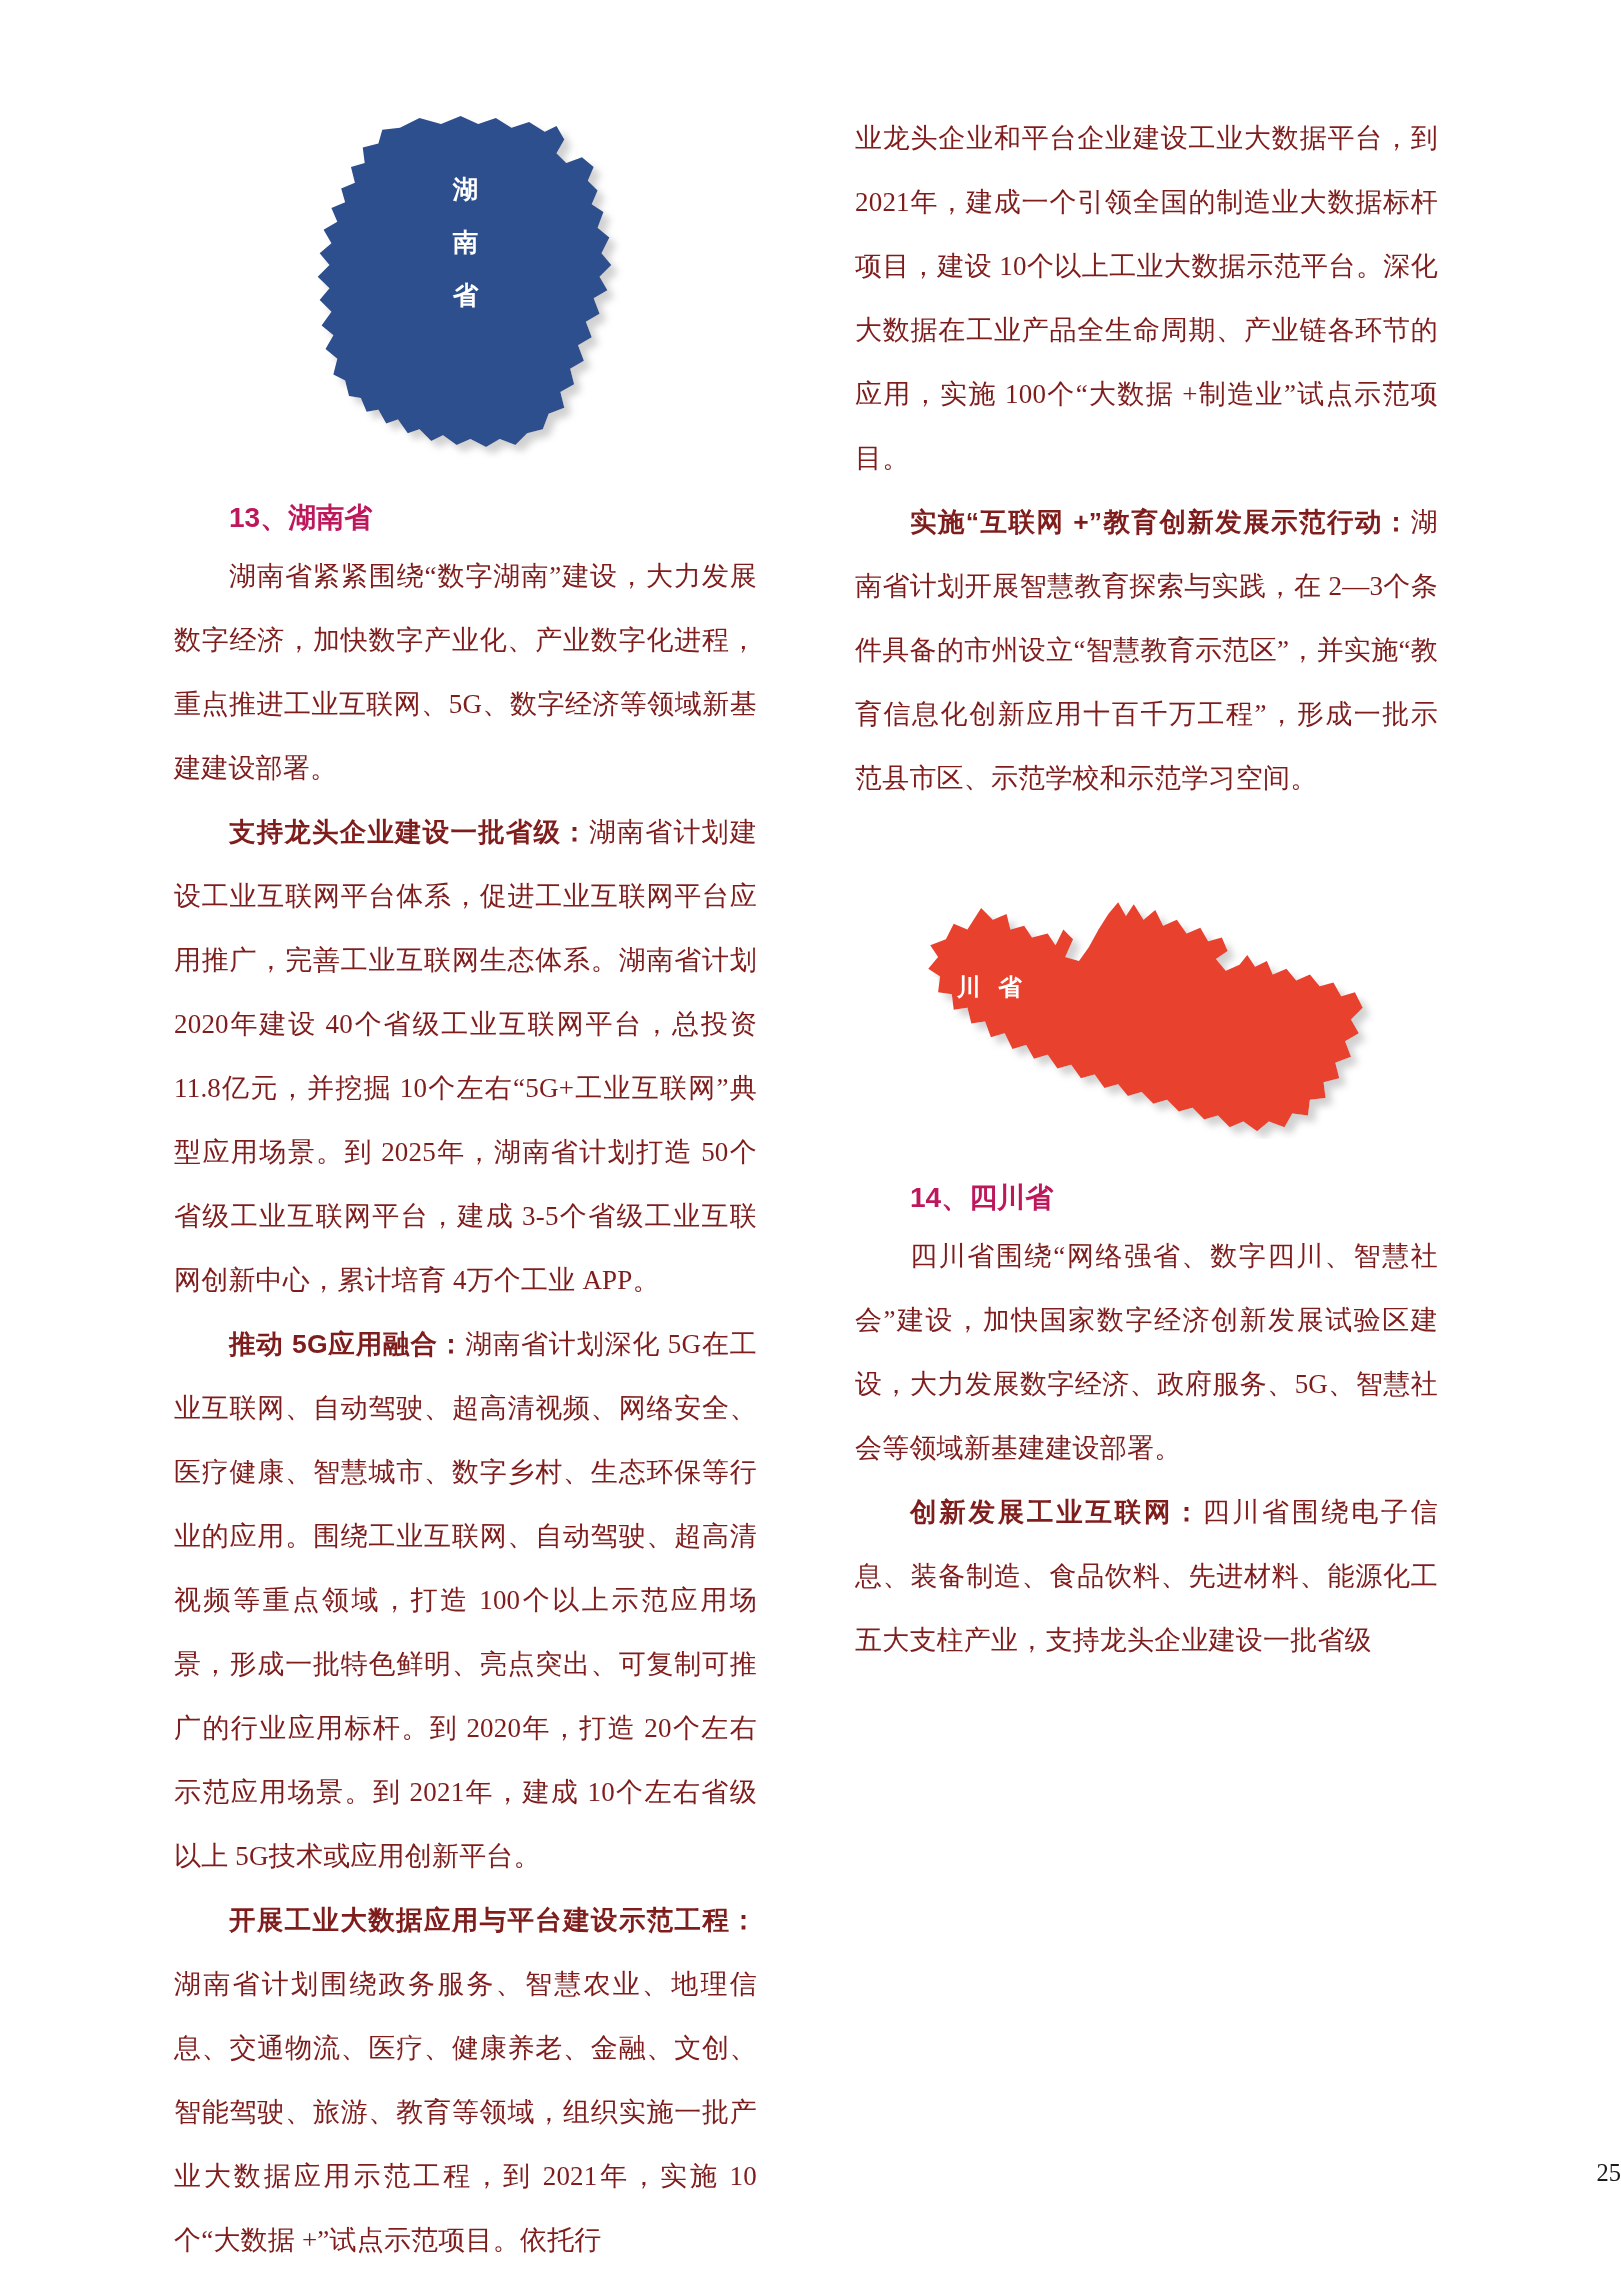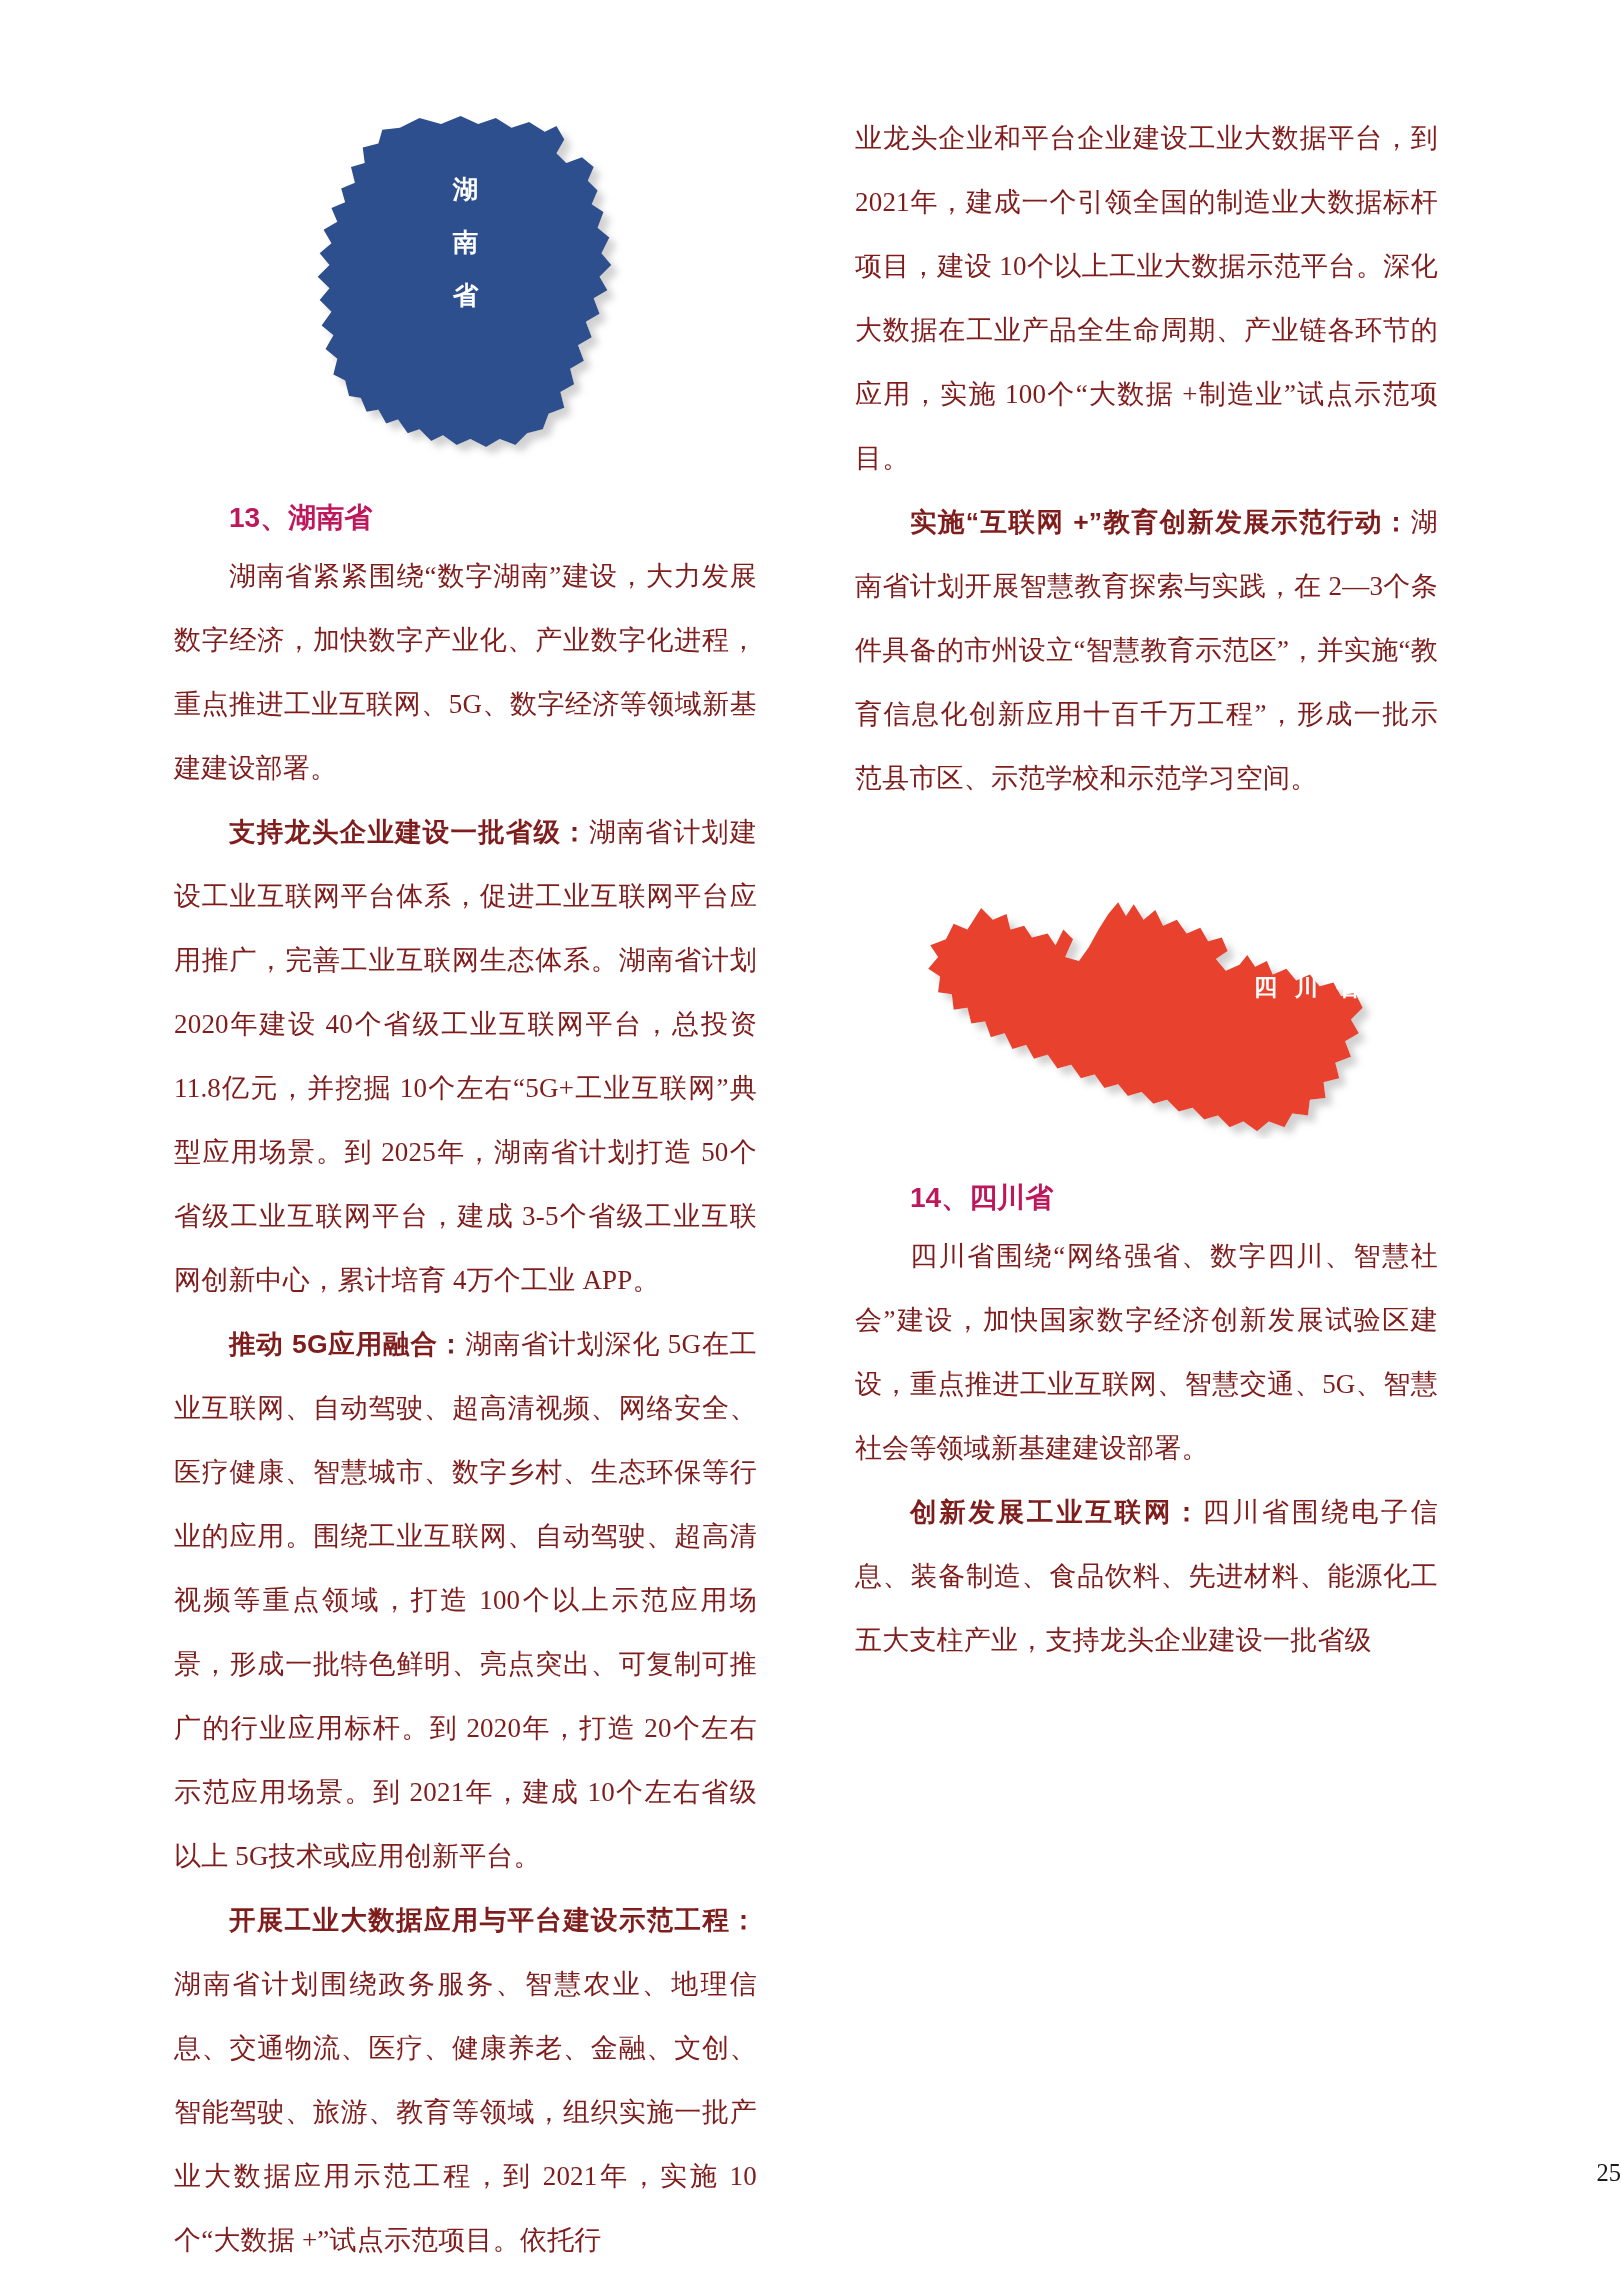--- a/index.html
+++ b/index.html
@@ -91,23 +91,23 @@
   .map-label-hunan {
     font-size: 25.5px;
     line-height: 53px;
     text-align: center;
     left: 0; right: 0;
     top: 57px;
   }
   .map-label-sichuan {
     font-size: 23.5px;
     letter-spacing: 17.6px;
-    left: 8px; right: 0;
+    left: 0; right: 0;
     top: 106px;
-    text-align: right;
+    text-align: left;
   }
 
   
   .page-number {
     position: absolute;
     left: 0;
     right: 0;
     bottom: 106px;
     text-align: right;
     font-size: 24.5px;
@@ -212,21 +212,21 @@
               L 12 106 L 22 94 L 14 82 L 30 76 L 38 60 L 52 66 Z"></path>
           </svg>
           <div class="map-label map-label-sichuan">四川省</div>
         </div>
       </div>
 
       <div class="spacer-md"></div>
 
       <h2 class="heading-num">14、四川省</h2>
 
-      <p class="para indent"><span>四川省围绕“网络强省、数字四川、智慧社会”建设，加快国家数字经济创新发展试验区建设，重点推进工业互联网、智慧交通、5G、智慧社会等领域新基建建设部署。</span></p>
+      <p class="para indent"><span>四川省围绕“网络强省、数字四川、智慧社会”建设，加快国家数字经济创新发展试验区建设，大力发展数字经济、政府服务、5G、智慧社会等领域新基建建设部署。</span></p>
 
       <p class="para indent"><span class="lead">创新发展工业互联网：</span><span>四川省围绕电子信息、装备制造、食品饮料、先进材料、能源化工五大支柱产业，支持龙头企业建设一批省级</span></p>
 
     </div>
 
   </div>
 
   <div class="page-number">25</div>
 
 </div>

